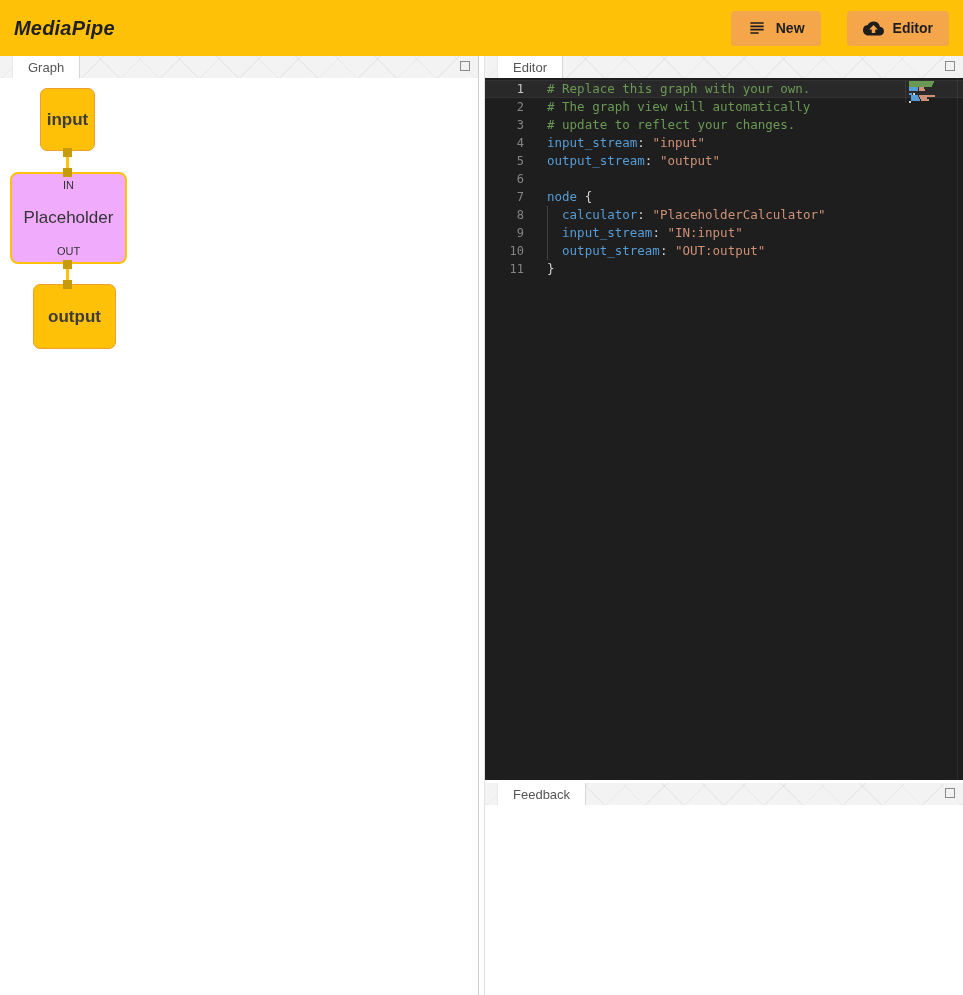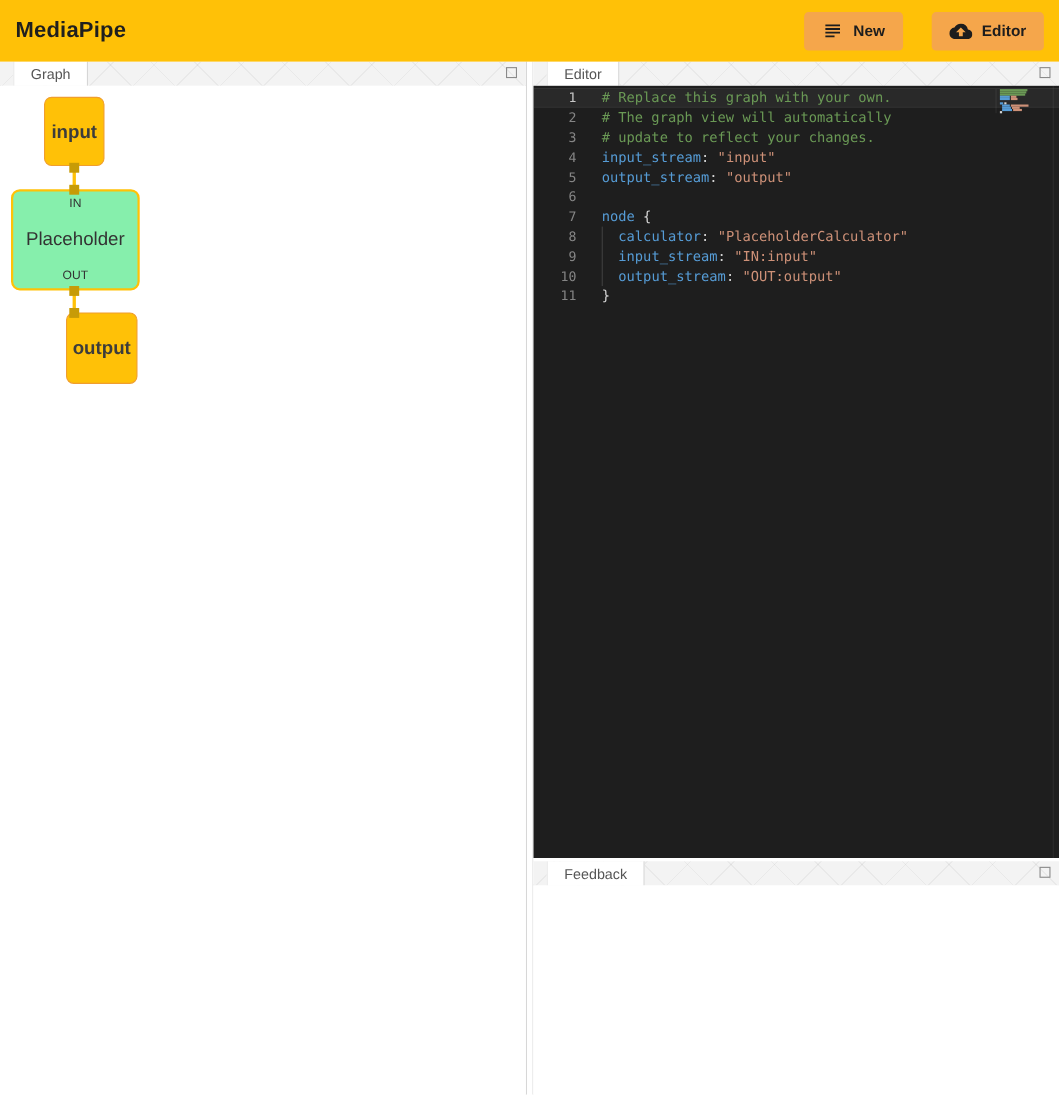--- a/index.html
+++ b/index.html
@@ -2,21 +2,21 @@
 <html><head>
 <meta charset="utf-8">
 <style>
   * { box-sizing: border-box; margin: 0; padding: 0; }
   html,body { width: 963px; height: 995px; background: #fff; overflow: hidden;
               font-family: "Liberation Sans", sans-serif; }
 
   
   .app-bar { position:absolute; left:0; top:0; width:963px; height:56px;
              background:#FFC107; display:flex; align-items:center; z-index:10; }
-  .app-title { margin-left:14px; font-size:20px; font-weight:700; color:#1f1f1f; letter-spacing:.2px; }
+  .app-title { margin-left:14px; font-size:20px; font-weight:700; color:#1f1f1f; letter-spacing:.2px;font-style:italic; }
   .app-actions { margin-left:auto; margin-right:14px; display:flex; gap:6px; }
   .bar-btn { height:35px; padding:0 16px; background:#F5A64B; border:none; border-radius:4px;
              display:flex; align-items:center; gap:9px; font-family:"Liberation Sans",sans-serif;
              font-size:14px; font-weight:700; color:#1d1d1d; cursor:pointer;margin-left:20px; }
   .bar-btn svg { display:block; }
 
   
   .panel { position:absolute; background:#fff; }
   .panel-header { position:relative; height:22px; background:#f3f3f3;
     background-image:
@@ -35,22 +35,22 @@
                 border-right:1px solid #e2e2e2; cursor:ew-resize; }
   .h-splitter { position:absolute; left:485px; top:780px; width:478px; height:3px; background:#fff; cursor:ns-resize; }
 
   
   .graph-canvas { position:absolute; left:0; top:22px; right:0; bottom:0; background:#fff; overflow:hidden;padding-left:21px; }
   .gnode { position:absolute; display:flex; align-items:center; justify-content:center;
            color:#3c3c3c; cursor:pointer; }
   .stream-node { background:#FFC107; border:1px solid #F09E2E; border-radius:7px;
                  font-size:17px; font-weight:700; }
   .node-input  { left:40px; top:10px; width:55px; height:63px; }
-  .node-output { left:33px; top:206px; width:65px; height:65px;margin-left:27px; }
-  .calc-node { left:10px; top:94px; width:117px; height:92px; background:#86efac;
+  .node-output { left:33px; top:206px; width:83px; height:65px; }
+  .calc-node { left:10px; top:94px; width:117px; height:92px; background:#f0abfc;
                border:2px solid #FFC107; border-radius:8px;
                flex-direction:column; justify-content:space-between; padding:5px 0; }
   .calc-title { font-size:17px; font-weight:500; color:#333; }
   .port-label { font-size:11px; color:#333; }
   .edge { position:absolute; width:3px; background:#FFC107; z-index:1; }
   .edge-1 { left:66px; top:72px;  height:26px; }
   .edge-2 { left:66px; top:184px; height:26px; }
   .port { position:absolute; width:9px; height:9px; background:#C79B07; z-index:2; }
   .port-1 { left:63px; top:70px; }
   .port-2 { left:63px; top:90px; }

